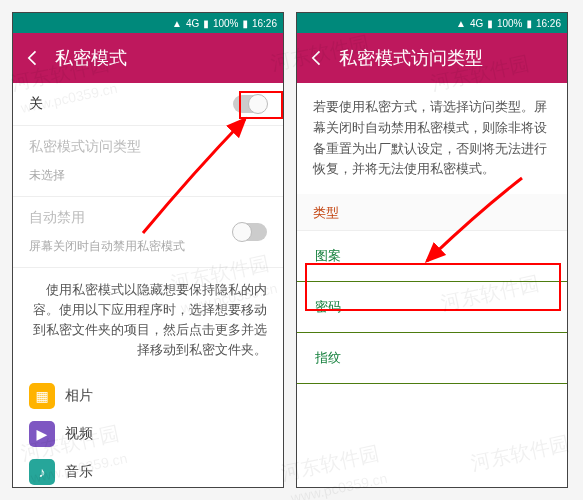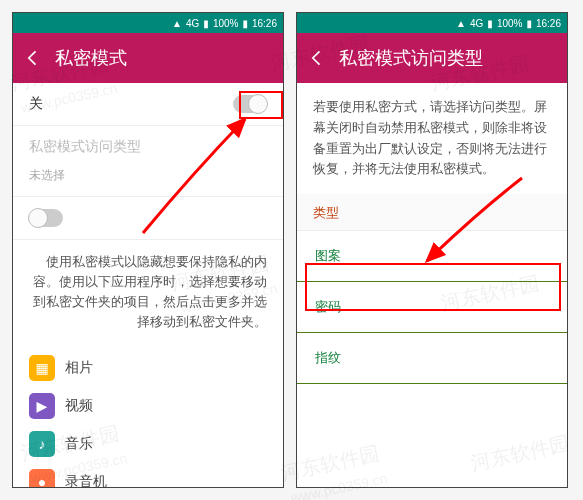--- a/index.html
+++ b/index.html
@@ -169,20 +169,24 @@
         <span class="label">关</span>
         <span class="toggle right"></span>
       </div>
 
       <div class="row disabled" style="display:block;">
         <span>私密模式访问类型</span>
         <span class="sub">未选择</span>
       </div>
 
       <div class="row disabled">
+        <span class="label" style="display:block;">
+          <span>自动禁用</span>
+          <span class="sub">屏幕关闭时自动禁用私密模式</span>
+        </span>
         <span class="toggle"></span>
       </div>
 
       <div class="desc-block">使用私密模式以隐藏想要保持隐私的内容。使用以下应用程序时，选择想要移动到私密文件夹的项目，然后点击更多并选择移动到私密文件夹。</div>
 
       <div class="applist" id="applist">
           <div class="app-item">
             <span class="app-icon" style="background: rgb(255, 179, 0);">▦</span>
             <span>相片</span>
           </div>

